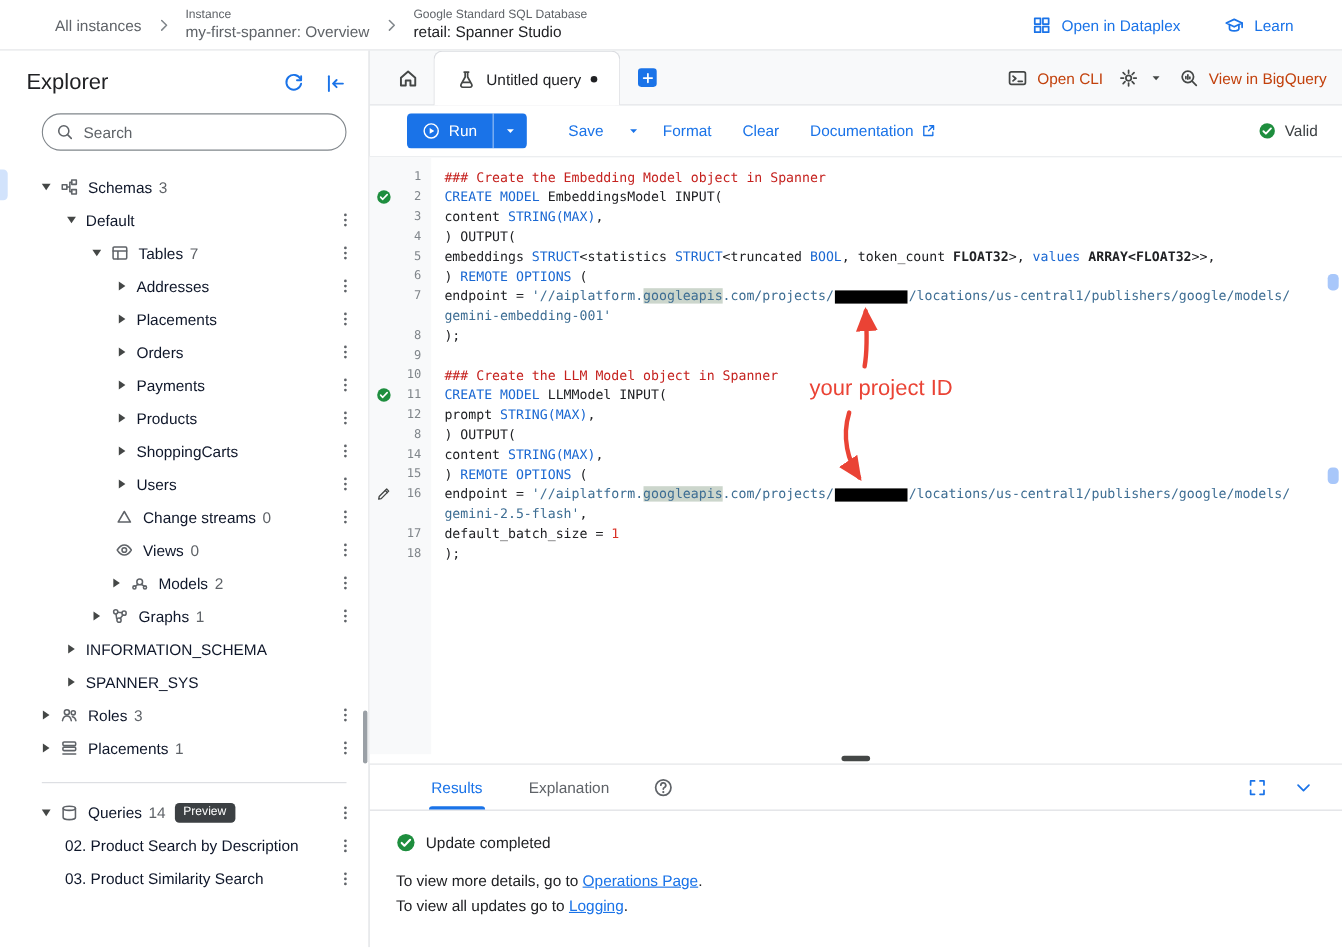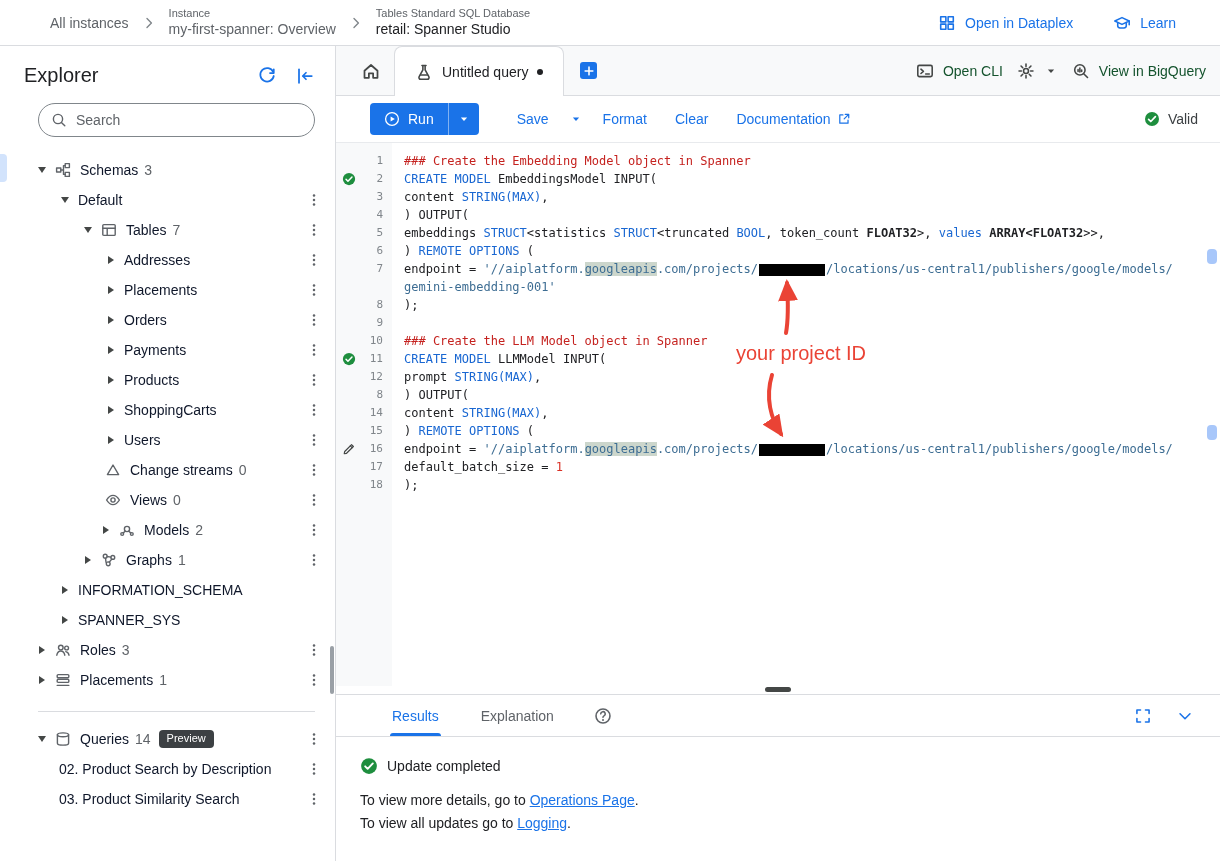--- a/index.html
+++ b/index.html
@@ -44,21 +44,21 @@
   .side-left{position:absolute;left:0;top:108px;width:7px;height:28px;background:#d2e3fc;border-radius:0 4px 4px 0}
   .side-thumb{position:absolute;right:1px;top:600px;width:4px;height:48px;background:#9aa0a6;border-radius:2px}
   
   .tabstrip{height:50px;background:#f8f9fa;display:flex;align-items:stretch;border-bottom:1px solid #dadce0;padding:0 14px 0 12px}
   .home-btn{width:46px;display:flex;align-items:center;justify-content:center;color:#444746;background:none;border:none;cursor:pointer}
   .tab{display:flex;align-items:center;gap:9px;padding:0 20px;background:#fff;border:1px solid #dadce0;border-bottom:none;border-radius:8px 8px 0 0;margin-bottom:-1px;color:#444746;cursor:pointer}
   .tab-label{font-size:14px;font-weight:500;color:#202124}
   .dirty-dot{width:6px;height:6px;border-radius:50%;background:#202124}
   .newtab{align-self:center;margin-left:16px;width:17px;height:17px;background:#1a73e8;border:none;border-radius:3px;display:flex;align-items:center;justify-content:center;cursor:pointer;padding:0}
   .strip-right{margin-left:auto;display:flex;align-items:center;gap:14px}
-  .strip-btn{display:flex;align-items:center;gap:9px;font-size:14px;font-weight:500;color:#14532d;background:none;border:none;cursor:pointer;font-family:inherit}
+  .strip-btn{display:flex;align-items:center;gap:9px;font-size:14px;font-weight:500;color:#c2410c;background:none;border:none;cursor:pointer;font-family:inherit}
   .strip-btn .ic{color:#444746}
   
   .toolbar{height:46px;display:flex;align-items:center;background:#fff;padding-left:34px}
   .run-group{display:flex;height:32px;border-radius:4px;overflow:hidden}
   .run-btn{display:flex;align-items:center;gap:8px;background:#1a73e8;color:#fff;font-size:14px;font-weight:500;padding:0 14px;border:none;cursor:pointer;font-family:inherit}
   .run-caret{background:#1a73e8;border:none;border-left:1px solid rgba(255,255,255,.45);padding:0 8px;display:flex;align-items:center;color:#fff;cursor:pointer}
   .tb-link{color:#1a73e8;font-size:14px;font-weight:500;background:none;border:none;padding:0 14px;height:32px;display:flex;align-items:center;gap:6px;cursor:pointer;font-family:inherit}
   .tb-caret{padding:0 6px}
   .valid{margin-left:auto;margin-right:22px;display:flex;align-items:center;gap:8px;font-size:14px;font-weight:500;color:#3c4043}
   
@@ -110,21 +110,21 @@
         <path d="m6 3.6 4.4 4.4L6 12.4"></path>
       </svg>
     <div class="crumb-col">
       <span class="eyebrow">Instance</span>
       <span class="crumb-title">my-first-spanner: Overview</span>
     </div>
     <svg class="ic crumb-sep" viewBox="0 0 16 16">
         <path d="m6 3.6 4.4 4.4L6 12.4"></path>
       </svg>
     <div class="crumb-col">
-      <span class="eyebrow">Tables Standard SQL Database</span>
+      <span class="eyebrow">Google Standard SQL Database</span>
       <span class="crumb-current">retail: Spanner Studio</span>
     </div>
     <div class="top-actions">
       <button class="top-link">
         <svg class="ic ic18" viewBox="0 0 16 16">
             <rect x="2.4" y="2.4" width="4.6" height="4.6"></rect>
             <rect x="9" y="2.4" width="4.6" height="4.6"></rect>
             <rect x="2.4" y="9" width="4.6" height="4.6"></rect>
             <rect x="9" y="9" width="4.6" height="4.6"></rect>
           </svg>
@@ -653,20 +653,25 @@
                 <svg class="ic gut-edit" viewBox="0 0 16 16">
                   <path d="m2.6 13.4.5-2.6 7.8-7.8 2.1 2.1-7.8 7.8Z"></path>
                   <path d="m9.5 4.4 2.1 2.1"></path>
                 </svg>
               </span>
               <span class="g-num">16</span>
               <span class="g-code"><span class="tk-p">endpoint = </span><span class="tk-s">'//aiplatform.</span><span class="tk-h">googleapis</span><span class="tk-s">.com/projects/</span><span class="tk-red"></span><span class="tk-s">/locations/us-central1/publishers/google/models/</span></span>
             </div>
             <div class="crow">
               <span class="g-ico"></span>
+              <span class="g-num"></span>
+              <span class="g-code"><span class="tk-s">gemini-2.5-flash'</span><span class="tk-p">,</span></span>
+            </div>
+            <div class="crow">
+              <span class="g-ico"></span>
               <span class="g-num">17</span>
               <span class="g-code"><span class="tk-p">default_batch_size = </span><span class="tk-num">1</span></span>
             </div>
             <div class="crow">
               <span class="g-ico"></span>
               <span class="g-num">18</span>
               <span class="g-code"><span class="tk-p">);</span></span>
             </div>
           </div>
         <div class="anno">

